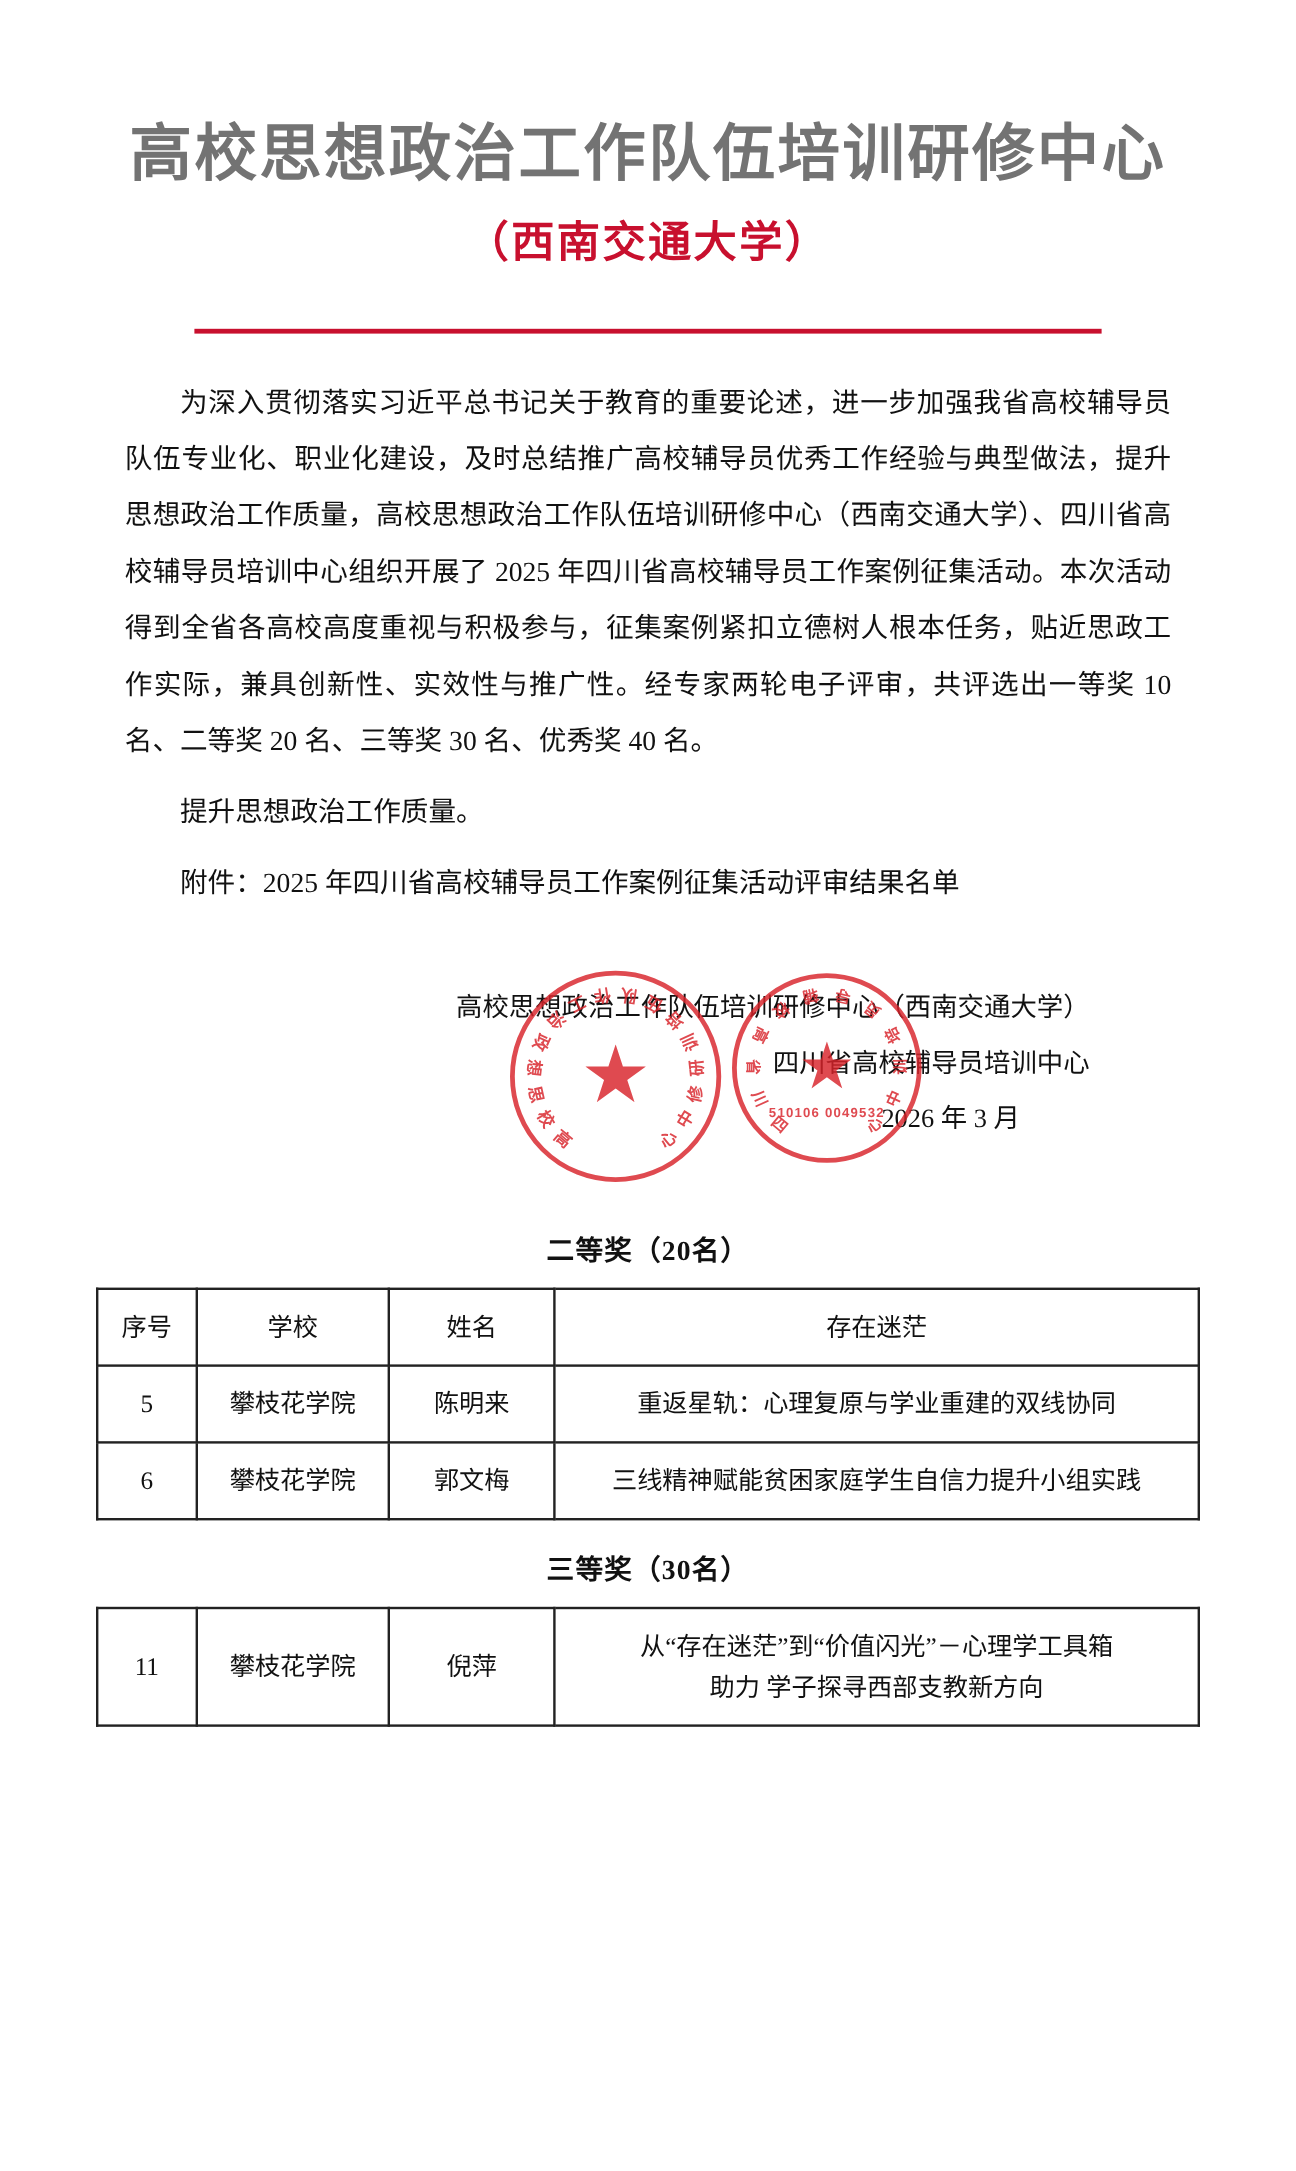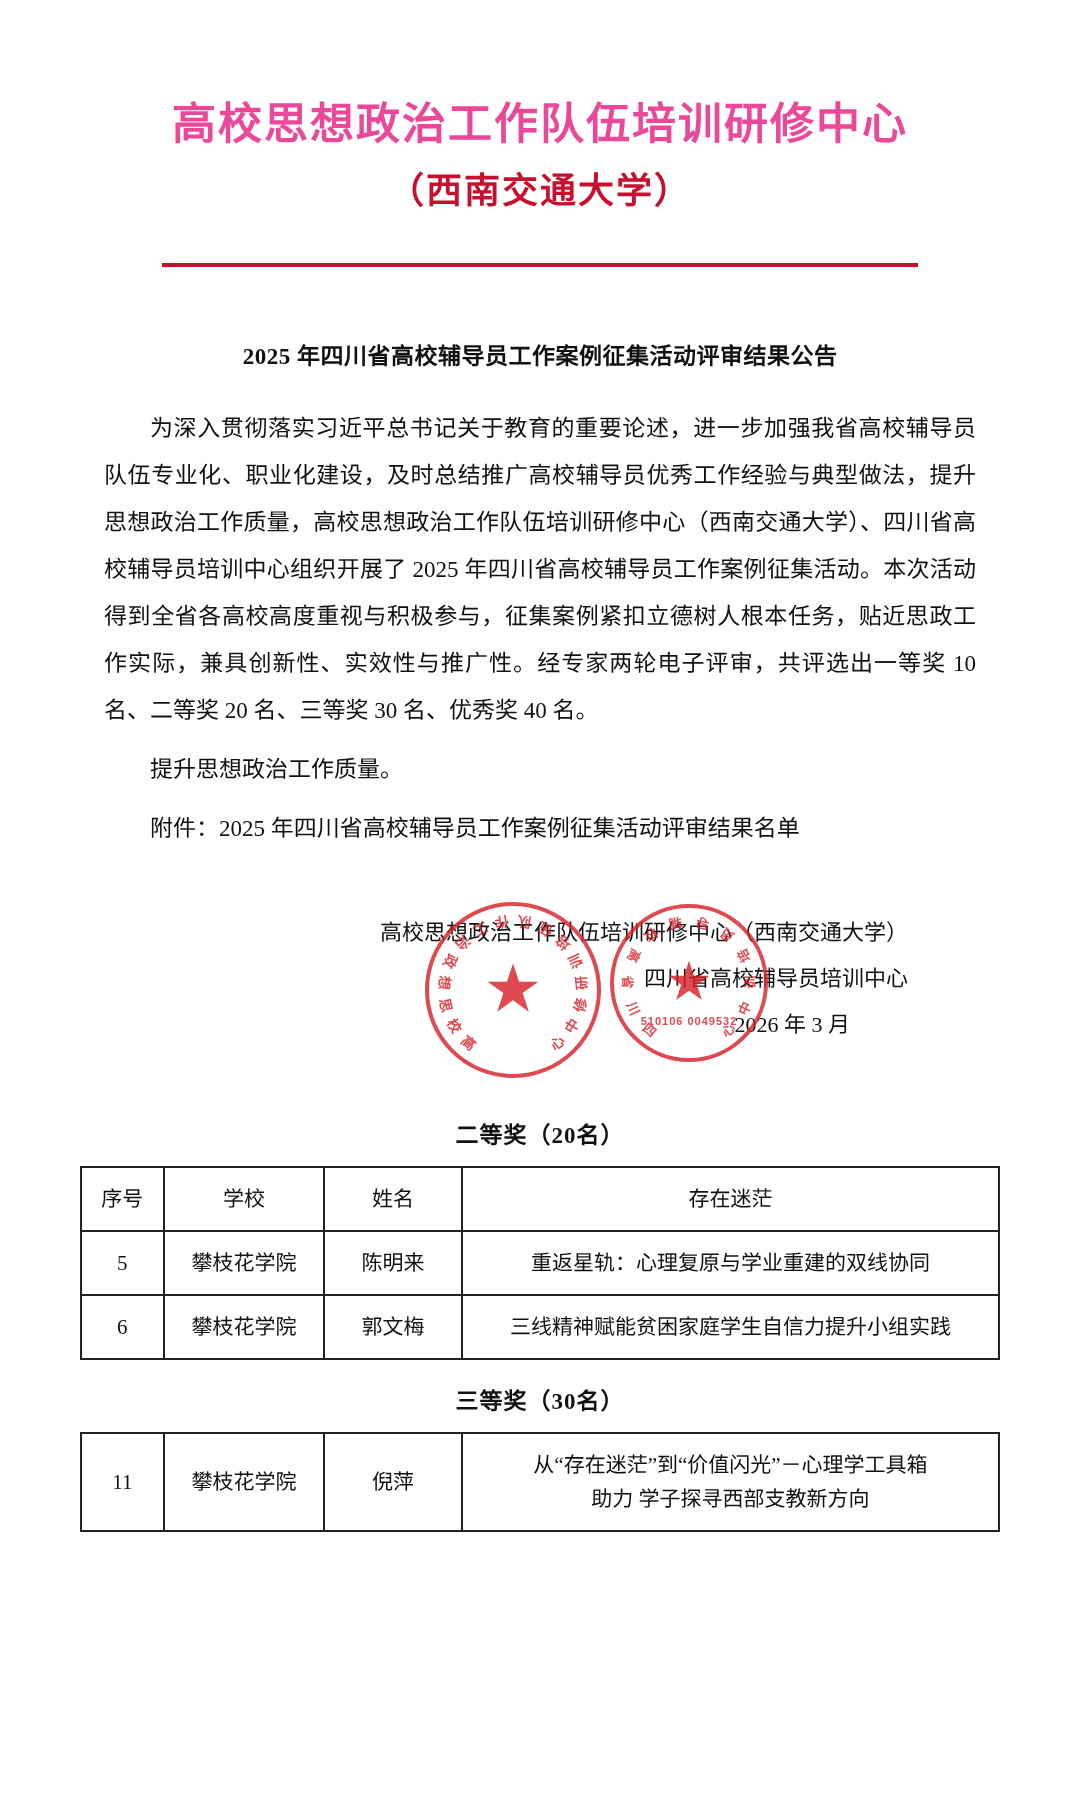--- a/index.html
+++ b/index.html
@@ -20,23 +20,23 @@
     box-sizing: border-box;
     padding: 95px 80px 30px 80px;
     position: relative;
   }
 
   
   .letterhead {
     text-align: center;
   }
   .lh-line1 {
-    color: #ec4899;
-    font-weight: bold;
-    font-size: 44px;
+    color: #737373;
+    font-weight: bold;
+    font-size: 52px;
     letter-spacing: 2px;
     line-height: 1.35;
     font-family: "Liberation Serif", "DejaVu Serif", serif;
   }
   .lh-line2 {
     color: #c8102e;
     font-weight: bold;
     font-size: 36px;
     letter-spacing: 2px;
     line-height: 1.55;
@@ -182,21 +182,20 @@
 <body>
 
 <div class="page">
 
   <div class="letterhead">
     <div class="lh-line1">高校思想政治工作队伍培训研修中心</div>
     <div class="lh-line2">（西南交通大学）</div>
   </div>
   <div class="red-rule"></div>
 
-  <div class="doc-title">2025 年四川省高校辅导员工作案例征集活动评审结果公告</div>
 
   <div class="body-text">
     <p>为深入贯彻落实习近平总书记关于教育的重要论述，进一步加强我省高校辅导员队伍专业化、职业化建设，及时总结推广高校辅导员优秀工作经验与典型做法，提升思想政治工作质量，高校思想政治工作队伍培训研修中心（西南交通大学）、四川省高校辅导员培训中心组织开展了 2025 年四川省高校辅导员工作案例征集活动。本次活动得到全省各高校高度重视与积极参与，征集案例紧扣立德树人根本任务，贴近思政工作实际，兼具创新性、实效性与推广性。经专家两轮电子评审，共评选出一等奖 10 名、二等奖 20 名、三等奖 30 名、优秀奖 40 名。</p>
     <p>提升思想政治工作质量。</p>
     <p>附件：2025 年四川省高校辅导员工作案例征集活动评审结果名单</p>
   </div>
 
   <div class="signature">
     <div class="sig-line l1">高校思想政治工作队伍培训研修中心（西南交通大学）</div>
     <div class="sig-line l2">四川省高校辅导员培训中心</div>

